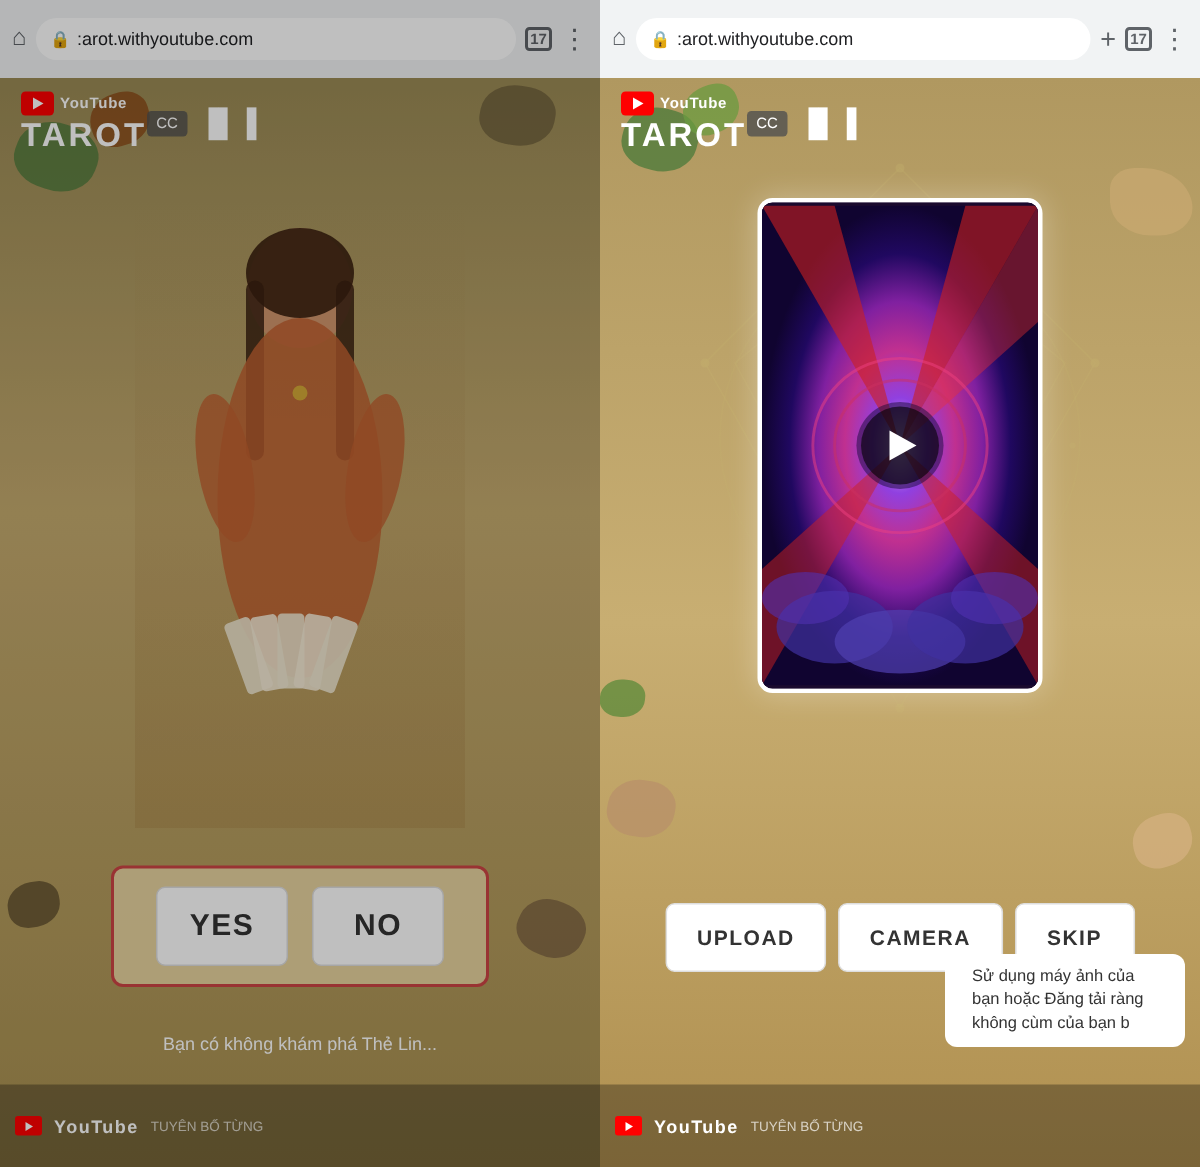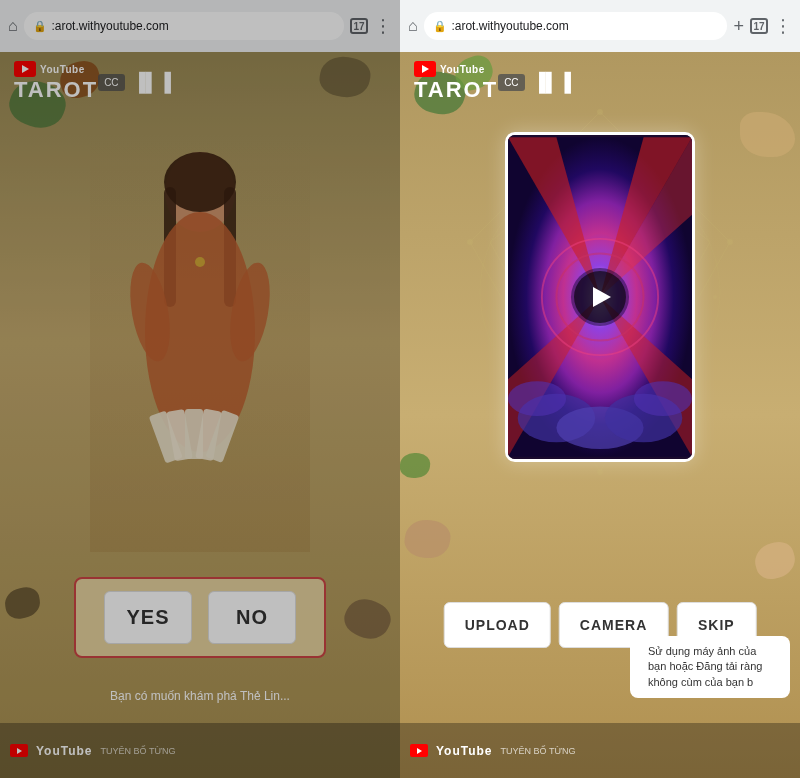--- a/index.html
+++ b/index.html
@@ -473,21 +473,21 @@
 
         <circle cx="100" cy="130" r="5" fill="#d4af37" opacity="0.9"></circle>
       </svg>
     </div>
 
     <div class="yesno-container">
       <div class="yes-btn">YES</div>
       <div class="no-btn">NO</div>
     </div>
 
-    <div class="question-text">Bạn có muốn khám phá Thẻ Lin...</div>
+    <div class="question-text">Bạn có không khám phá Thẻ Lin...</div>
 
     <div class="left-footer">
       <div class="footer-yt-icon"></div>
       <span style="font-size:12px;font-weight:bold;color:white;letter-spacing:1px;">YouTube</span>
       <span class="footer-text">TUYÊN
 BỐ TỪNG</span>
     </div>
   </div>
 </div>
 

